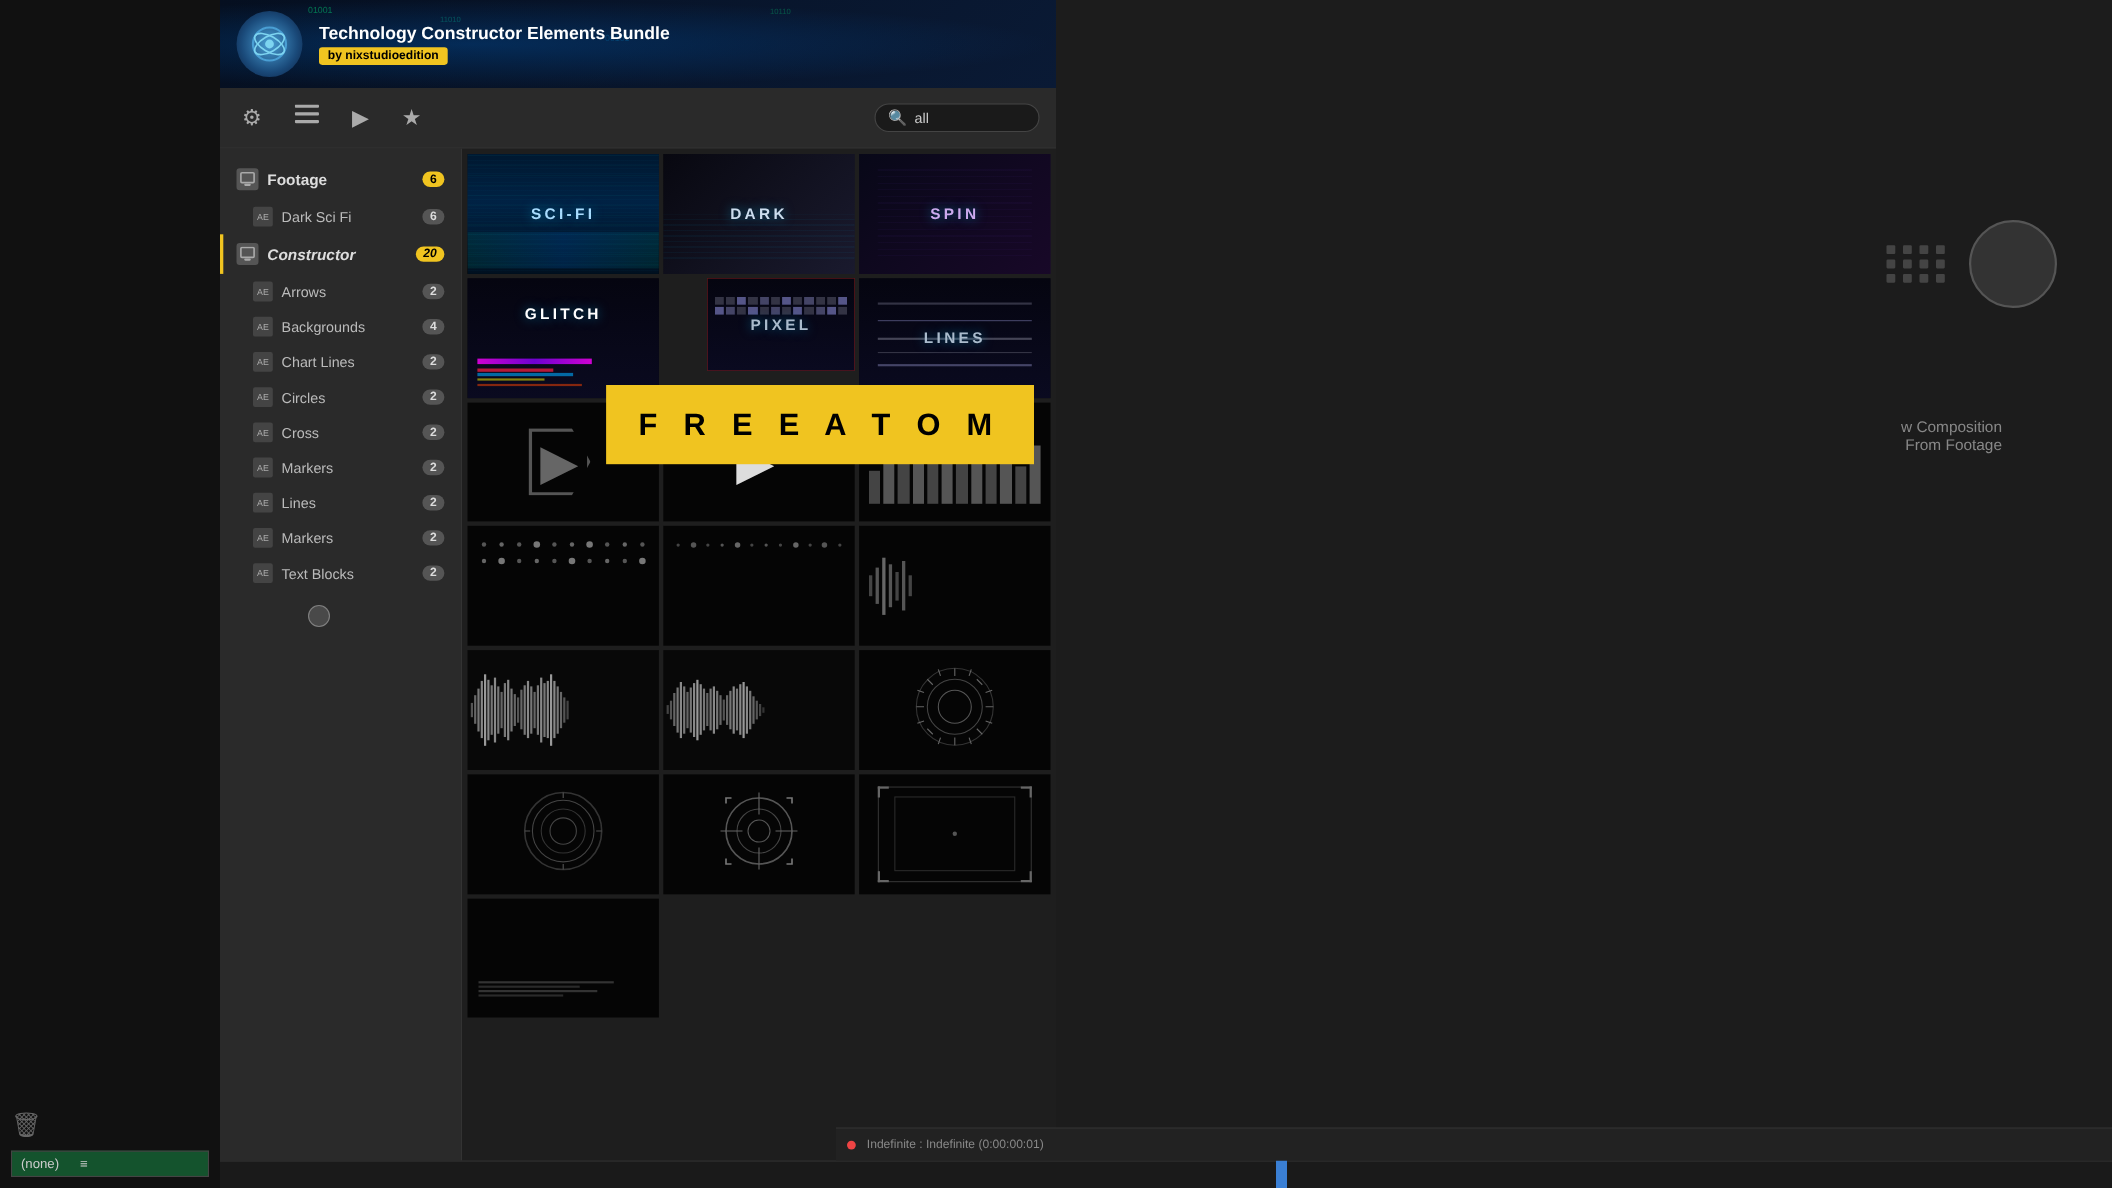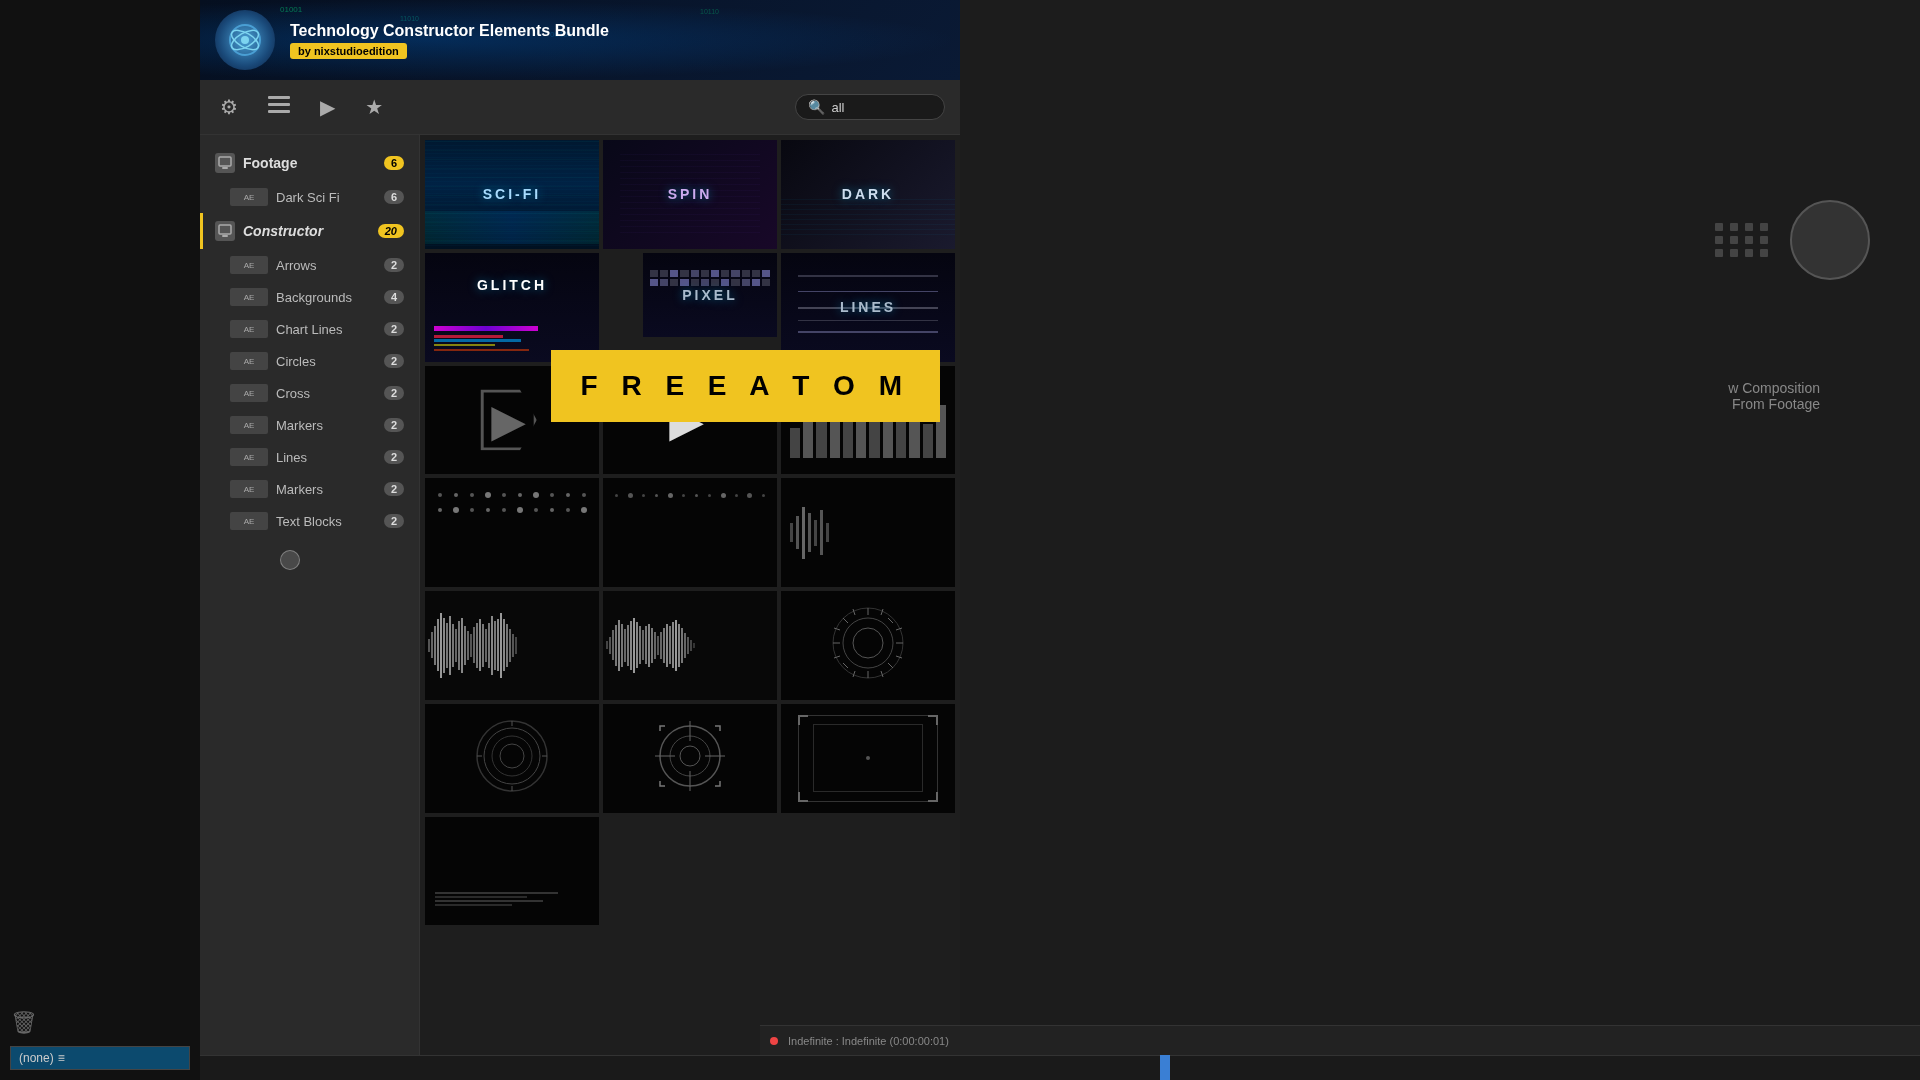--- a/index.html
+++ b/index.html
@@ -160,21 +160,21 @@
 
     .sidebar-sub-item {
       display: flex; align-items: center;
       padding: 7px 15px 7px 30px;
       gap: 8px;
       cursor: pointer;
       color: #bbb;
       font-size: 13px;
     }
     .sub-icon {
-      width: 38px; height: 18px;
+      width: 18px; height: 18px;
       background: #444;
       border-radius: 2px;
       display: flex; align-items: center; justify-content: center;
       font-size: 8px; color: #aaa;
       flex-shrink: 0;
     }
 
     
     .yellow-border-section {
       border-left: 3px solid #f0c420;
@@ -309,27 +309,27 @@
       left: 0; bottom: 0;
       width: 200px;
       padding: 10px;
     }
     .trash-icon {
       color: #666; font-size: 22px;
       margin-bottom: 10px;
       display: block;
     }
     .none-selector {
-      background: #0c4a6e;
+      background: #14532d;
       border: 1px solid #444;
       color: #ccc;
       font-size: 12px;
       padding: 4px 8px;
       display: flex; align-items: center;
-      gap: 4px;
+      gap: 19px;
     }
 
     
     .timeline-bar {
       position: absolute;
       bottom: 0;
       left: 200px;
       right: 0;
       height: 25px;
       background: #1a1a1a;
@@ -520,30 +520,30 @@
     <div class="grid-area">
       <div class="grid">
 
         <div class="grid-item gi-scifi scanlines">
           <div style="position:absolute;top:0;left:0;right:0;bottom:0;background:linear-gradient(180deg,#001830 0%,#002244 40%,#001020 100%);"></div>
           <div style="position:absolute;top:0;left:0;right:0;bottom:0;background:repeating-linear-gradient(0deg,transparent,transparent 8px,rgba(0,200,150,0.04) 8px,rgba(0,200,150,0.04) 9px);"></div>
           <div style="position:absolute;bottom:5px;left:0;right:0;height:30%;background:linear-gradient(90deg,rgba(0,200,150,0.1) 0%,rgba(0,100,200,0.2) 50%,rgba(0,200,150,0.1) 100%);"></div>
           <div class="grid-label" style="font-size:14px;letter-spacing:3px;color:#aaddff;">SCI-FI</div>
         </div>
 
+        <div class="grid-item gi-dark">
+          <div style="position:absolute;top:0;left:0;right:0;bottom:0;background:linear-gradient(135deg,#080810 0%,#1a1a2e 100%);"></div>
+          <div style="position:absolute;bottom:10px;left:0;right:0;height:40%;background:repeating-linear-gradient(0deg,transparent,transparent 4px,rgba(0,150,200,0.06) 4px,rgba(0,150,200,0.06) 5px);"></div>
+          <div class="grid-label" style="font-size:14px;letter-spacing:3px;color:#ccddee;">DARK</div>
+        </div>
+
         <div class="grid-item gi-spin">
           <div style="position:absolute;top:0;left:0;right:0;bottom:0;background:linear-gradient(135deg,#080818 0%,#180828 100%);"></div>
           <div style="position:absolute;top:10%;left:10%;right:10%;bottom:10%;background:repeating-linear-gradient(0deg,transparent,transparent 5px,rgba(100,50,200,0.05) 5px,rgba(100,50,200,0.05) 6px);"></div>
           <div class="grid-label" style="font-size:14px;letter-spacing:3px;color:#ccaaee;">SPIN</div>
-        </div>
-
-        <div class="grid-item gi-dark">
-          <div style="position:absolute;top:0;left:0;right:0;bottom:0;background:linear-gradient(135deg,#080810 0%,#1a1a2e 100%);"></div>
-          <div style="position:absolute;bottom:10px;left:0;right:0;height:40%;background:repeating-linear-gradient(0deg,transparent,transparent 4px,rgba(0,150,200,0.06) 4px,rgba(0,150,200,0.06) 5px);"></div>
-          <div class="grid-label" style="font-size:14px;letter-spacing:3px;color:#ccddee;">DARK</div>
         </div>
 
         <div class="grid-item" style="background:#050510;">
           <div style="position:absolute;top:0;left:0;right:0;bottom:0;background:linear-gradient(180deg,#050510 0%,#0a0a20 100%);"></div>
 
           <div style="position:absolute;bottom:28%;left:5%;width:60%;height:5px;background:linear-gradient(90deg,#ff00ff,#8800ff,#ff00ff);opacity:0.8;"></div>
           <div style="position:absolute;bottom:22%;left:5%;width:40%;height:3px;background:#ff2244;opacity:0.7;"></div>
           <div style="position:absolute;bottom:18%;left:5%;width:50%;height:3px;background:#00aaff;opacity:0.6;"></div>
           <div style="position:absolute;bottom:14%;left:5%;width:35%;height:2px;background:#ffff00;opacity:0.5;"></div>
           <div style="position:absolute;bottom:10%;left:5%;width:55%;height:2px;background:#ff4400;opacity:0.5;"></div>

